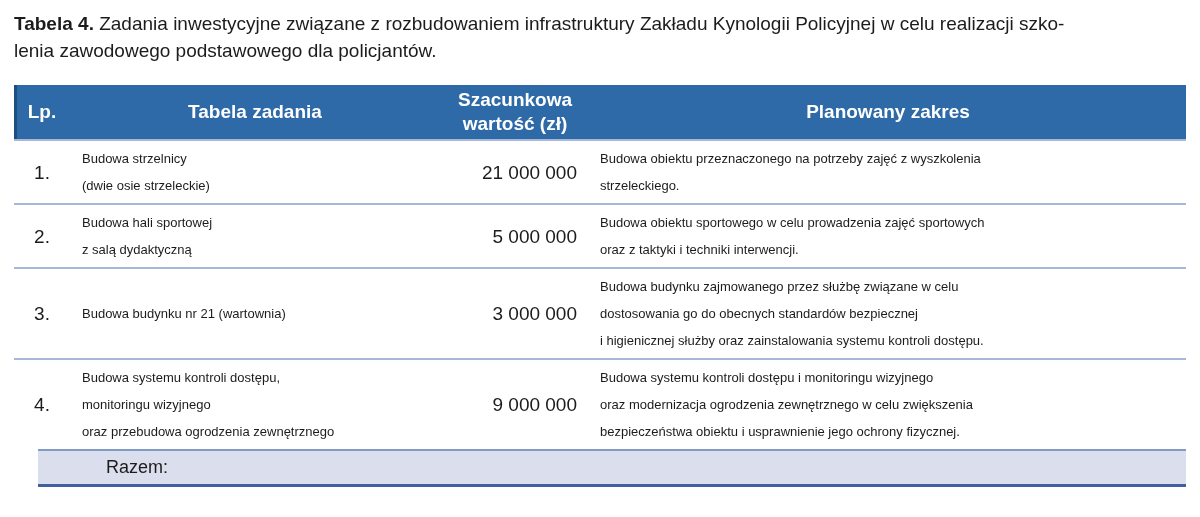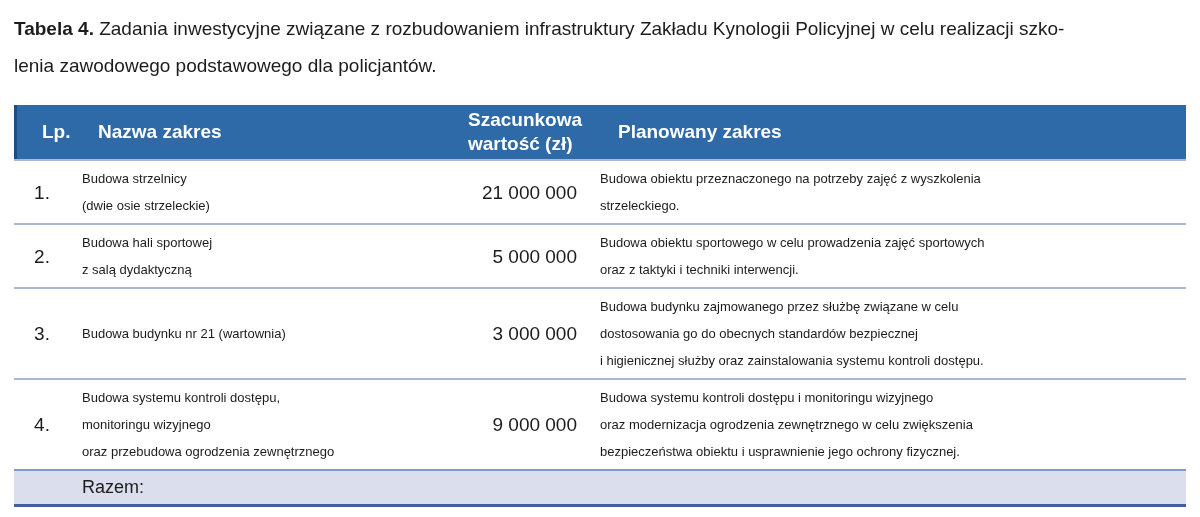--- a/index.html
+++ b/index.html
@@ -12,36 +12,35 @@
     --text:#1c1c1c;
   }
   *{box-sizing:border-box;}
   html,body{margin:0;padding:0;}
   body{
     width:1200px;height:517px;overflow:hidden;background:#ffffff;
     font-family:"Liberation Sans",sans-serif;color:var(--text);
   }
   .title{
     margin:10px 14px 0 14px;width:1176px;
-    font-size:19px;line-height:37px;white-space:pre-line;
+    font-size:19px;line-height:27px;white-space:pre-line;
   }
   .title b{font-weight:bold;}
   .tbl{margin:21px 14px 0 14px;width:1172px;}
   .row{
     display:grid;
     grid-template-columns:56px 370px 150px 1fr;
     align-items:center;
   }
   .thead{
     position:relative;
     background:var(--header-bg);
     color:#ffffff;font-weight:bold;font-size:19px;line-height:24px;
-    min-height:55px;
+    min-height:55px;text-align:center;
     border-bottom:2px solid var(--separator);
-    padding-left:24px;
   }
   .thead::before{
     content:"";position:absolute;left:0;top:0;bottom:0;width:3px;
     background:var(--header-accent);
   }
   .hc{padding:3px 4px;white-space:pre-line;}
   .body-row{border-bottom:2px solid var(--separator);}
   .body-row:nth-child(1){min-height:60px;}
   .body-row:nth-child(2){min-height:60px;}
   .body-row:nth-child(3){min-height:83px;}
@@ -49,34 +48,35 @@
   .c{font-size:13px;line-height:27px;}
   .c-lp{text-align:center;font-size:19px;}
   .c-name{padding:4px 10px 4px 12px;white-space:pre-line;}
   .c-value{text-align:right;padding-right:13px;font-size:19px;}
   .c-scope{padding:4px 8px 4px 10px;white-space:pre-line;}
   .summary{
     background:var(--summary-bg);
     min-height:38px;
     border-top:2px solid var(--summary-top);
     border-bottom:3px solid var(--summary-border);
+    margin-left:24px;
   }
   .c-sum-label{padding-left:12px;font-size:18px;}
 </style>
 </head>
 <body>
 
 <p class="title"><b>Tabela 4.</b><span> Zadania inwestycyjne związane z rozbudowaniem infrastruktury Zakładu Kynologii Policyjnej w celu realizacji szko-
 lenia zawodowego podstawowego dla policjantów.</span></p>
 
 <div class="tbl">
 
   <div class="row thead">
     <div class="hc">Lp.</div>
-    <div class="hc">Nazwa zakres</div>
+    <div class="hc">Tabela zadania</div>
     <div class="hc">Szacunkowa
 wartość (zł)</div>
     <div class="hc">Planowany zakres</div>
   </div>
 
   <div class="tbody">
     <div class="row body-row">
       <div class="c c-lp">1.</div>
       <div class="c c-name">Budowa strzelnicy
 (dwie osie strzeleckie)</div>

